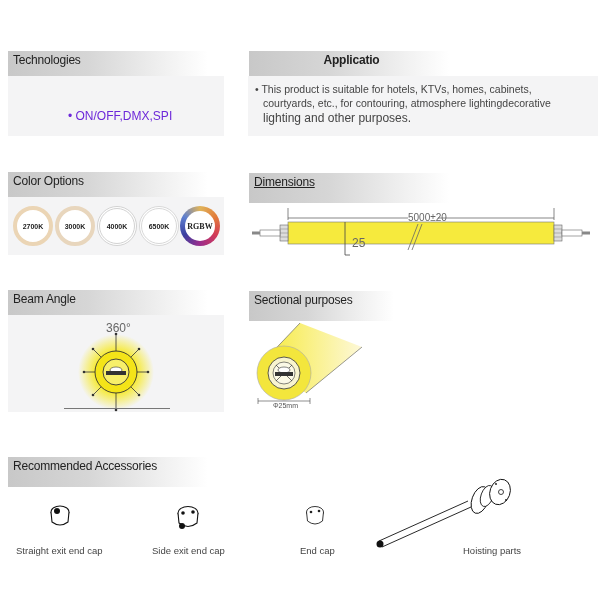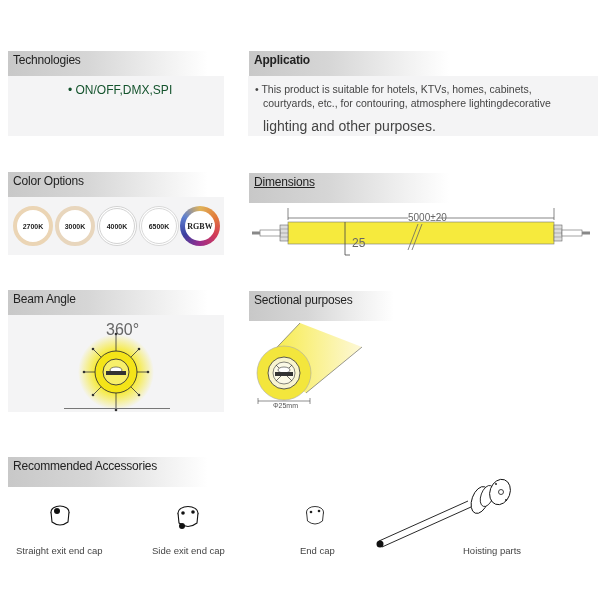--- a/index.html
+++ b/index.html
@@ -11,29 +11,29 @@
     .circle { position:absolute; width:40px; height:40px; border-radius:50%; box-sizing:border-box; display:flex; align-items:center; justify-content:center; font-size:7px; font-weight:bold; color:#222; background:#fff; }
     .acc-label { position:absolute; font-size:9.5px; color:#444; white-space:nowrap; text-align:center; }
   </style>
 </head>
 <body>
 
 <div class="hdr" style="left:8px;top:51px;width:200px;">
   <span>Technologies</span>
 </div>
 <div class="panel" style="left:8px;top:76px;width:216px;height:60px;"></div>
-<div class="txt" style="left:68px;top:83px;font-size:12px;color:#14532d;">• ON/OFF,DMX,SPI</div>
+<div class="txt" style="left:68px;top:109px;font-size:12px;color:#6d28d9;">• ON/OFF,DMX,SPI</div>
 
-<div class="hdr" style="left:249px;top:51px;width:200px;font-weight:bold;">
+<div class="hdr" style="left:249px;top:51px;width:200px;font-weight:bold;text-align:center;">
   <span>Applicatio</span>
 </div>
 <div class="panel" style="left:248px;top:76px;width:350px;height:60px;"></div>
 <div class="txt" style="left:255px;top:83px;font-size:10.5px;white-space:nowrap;">• This product is suitable for hotels, KTVs, homes, cabinets,</div>
 <div class="txt" style="left:263px;top:97px;font-size:10.5px;white-space:nowrap;">courtyards, etc., for contouring, atmosphere lightingdecorative</div>
-<div class="txt" style="left:263px;top:118px;font-size:14px;white-space:nowrap;">lighting and other purposes.</div>
+<div class="txt" style="left:263px;top:111px;font-size:12px;white-space:nowrap;">lighting and other purposes.</div>
 
 <div class="hdr" style="left:8px;top:172px;width:200px;">
   <span>Color Options</span>
 </div>
 <div class="panel" style="left:8px;top:197px;width:216px;height:58px;"></div>
 <div class="circle" style="left:13px;top:206px;border:4px solid #ebd5b5;">
   <span>2700K</span>
 </div>
 <div class="circle" style="left:55px;top:206px;border:4px solid #e8d6bd;">
   <span>3000K</span>
@@ -82,21 +82,21 @@
   <rect x="314" y="30" width="20" height="6" fill="#fff" stroke="#666" stroke-width="0.6"></rect>
   <rect x="334" y="31.5" width="8" height="3" fill="#888"></rect>
 </svg>
 <div class="txt" style="left:408px;top:212px;font-size:10px;color:#666;">5000±20</div>
 <div class="txt" style="left:352px;top:236px;font-size:12px;color:#666;">25</div>
 
 <div class="hdr" style="left:8px;top:290px;width:200px;">
   <span>Beam Angle</span>
 </div>
 <div class="panel" style="left:8px;top:315px;width:216px;height:97px;"></div>
-<div class="txt" style="left:106px;top:321px;font-size:16px;color:#666;">360°</div>
+<div class="txt" style="left:106px;top:321px;font-size:12px;color:#666;">360°</div>
 <svg style="position:absolute;left:70px;top:332px;" width="92" height="80" viewBox="0 0 92 80">
   <defs>
     <radialGradient id="glow" cx="50%" cy="50%" r="50%">
       <stop offset="0%" stop-color="#f4e418"></stop>
       <stop offset="55%" stop-color="#f6ea3a"></stop>
       <stop offset="100%" stop-color="#f6ea3a" stop-opacity="0"></stop>
     </radialGradient>
   </defs>
   <circle cx="46" cy="40" r="38" fill="url(#glow)"></circle>
   <g stroke="#333" stroke-width="0.8">

